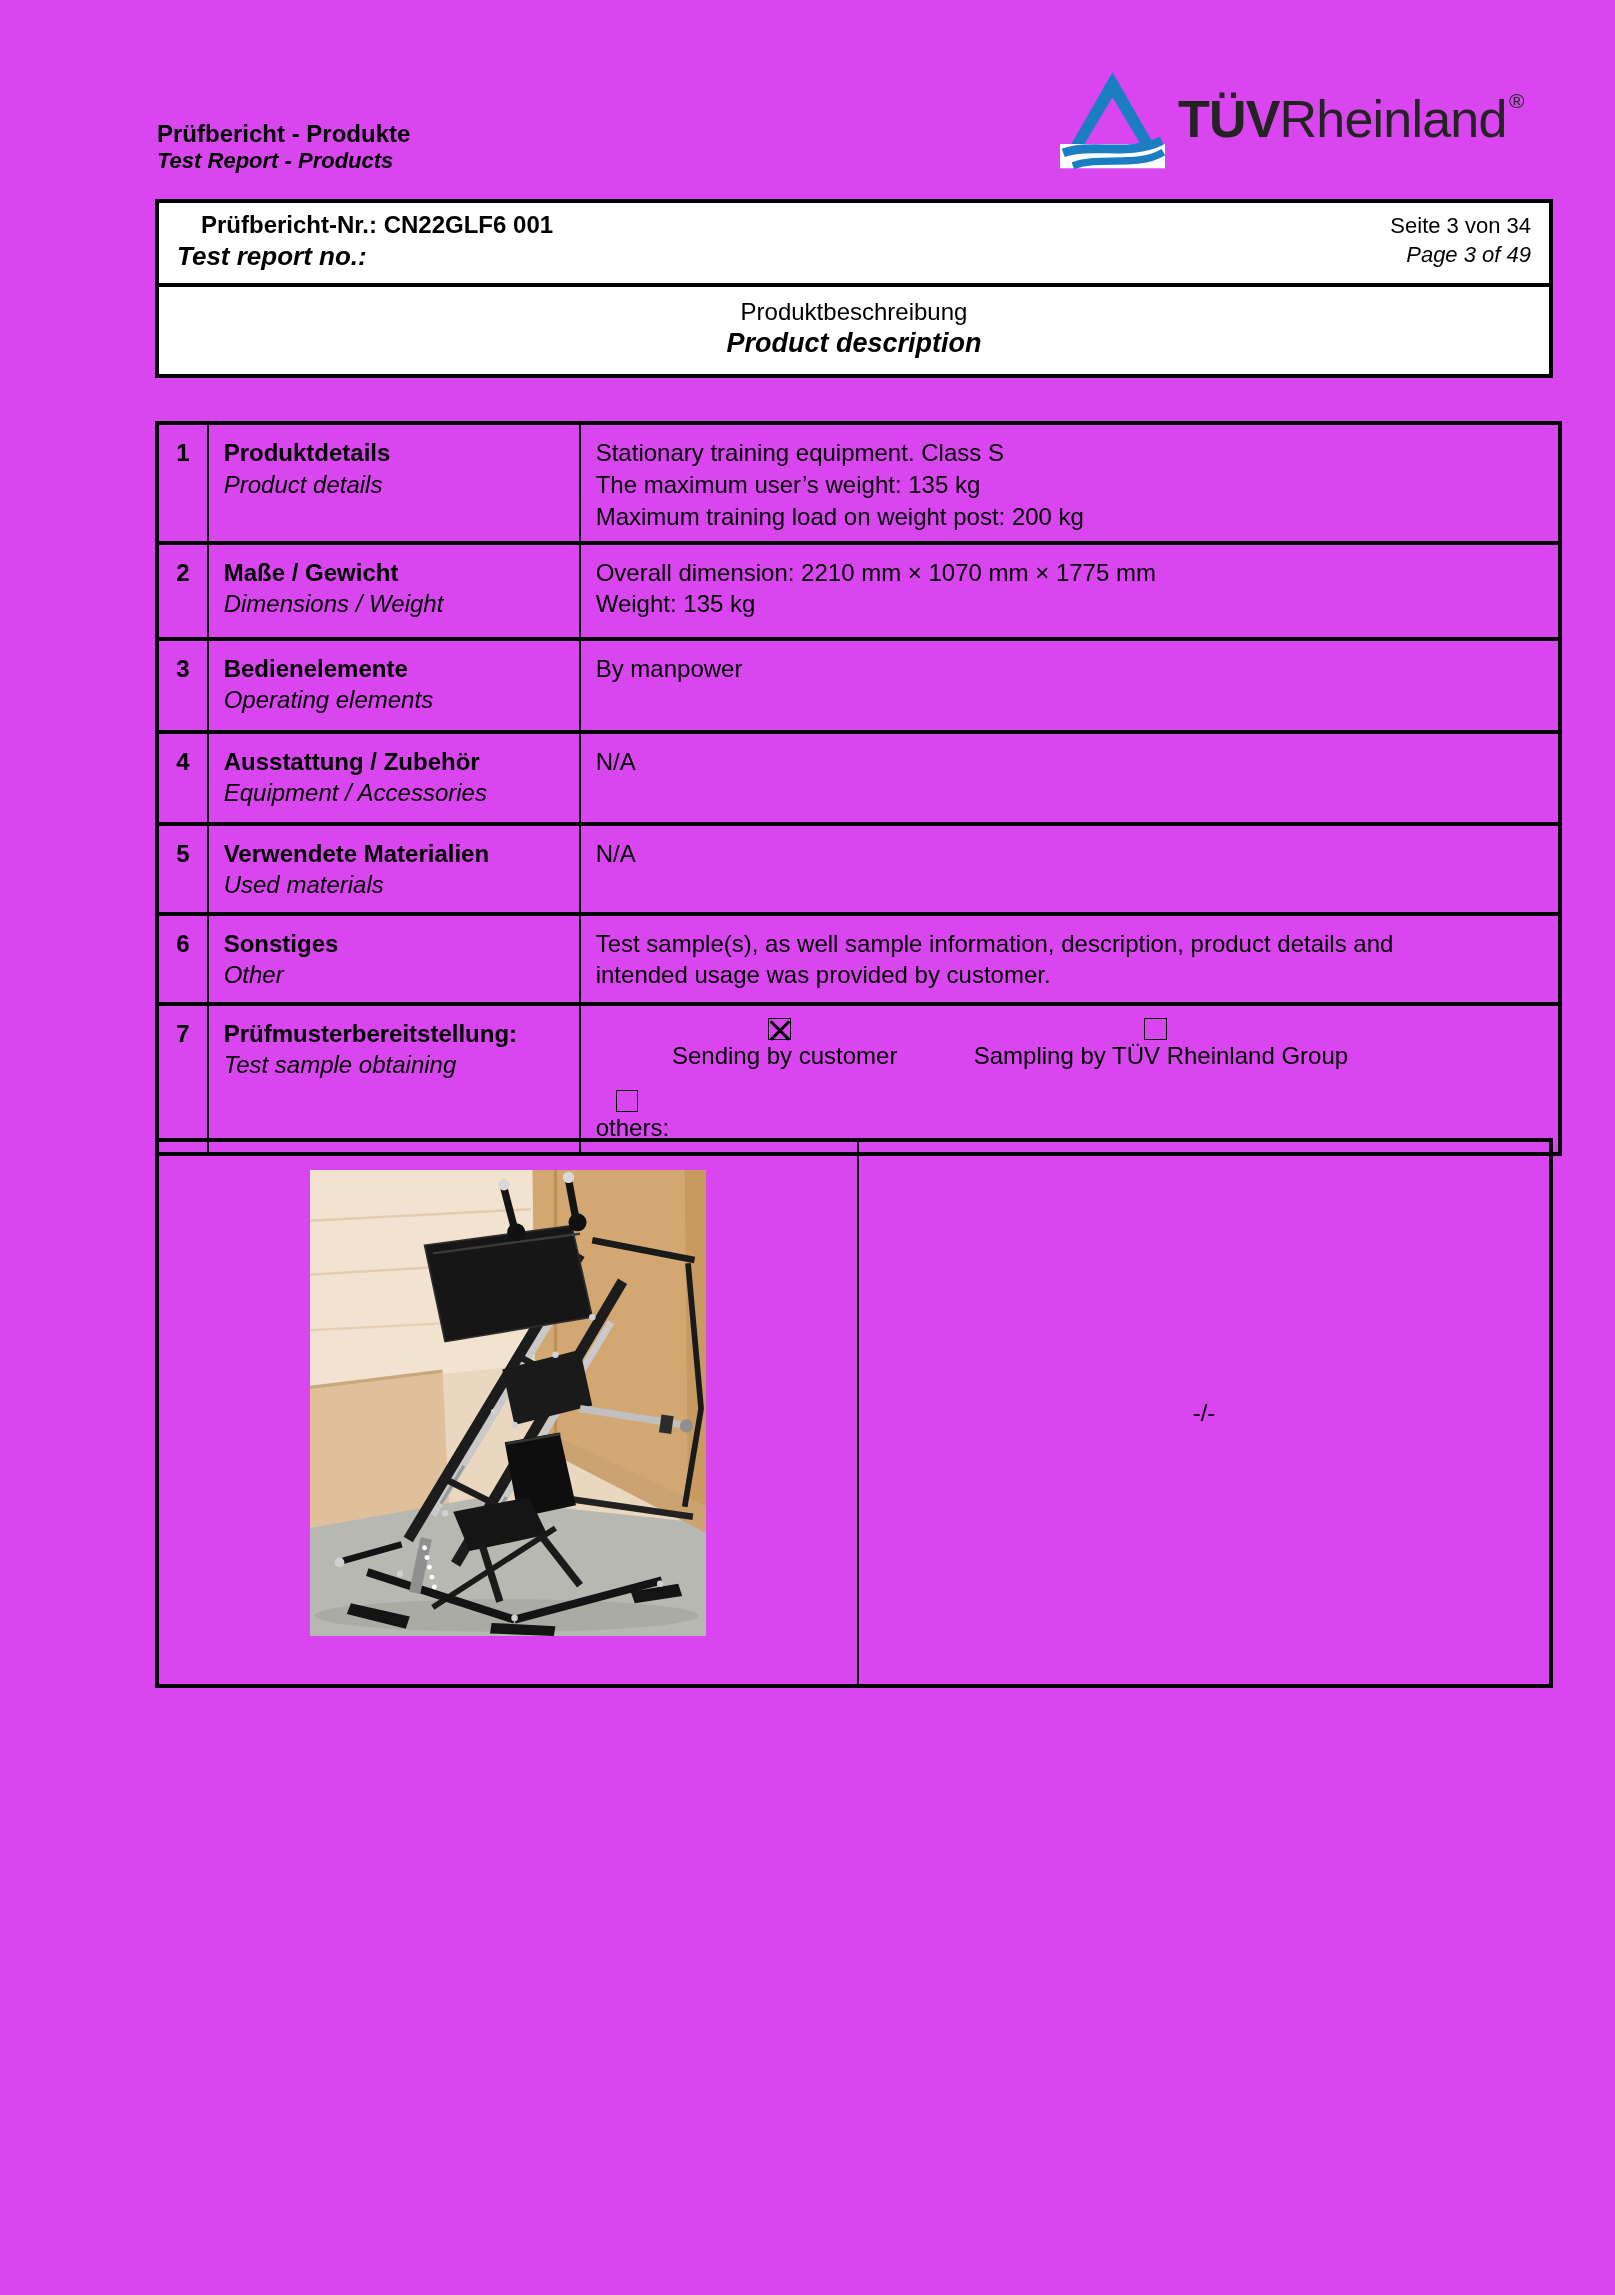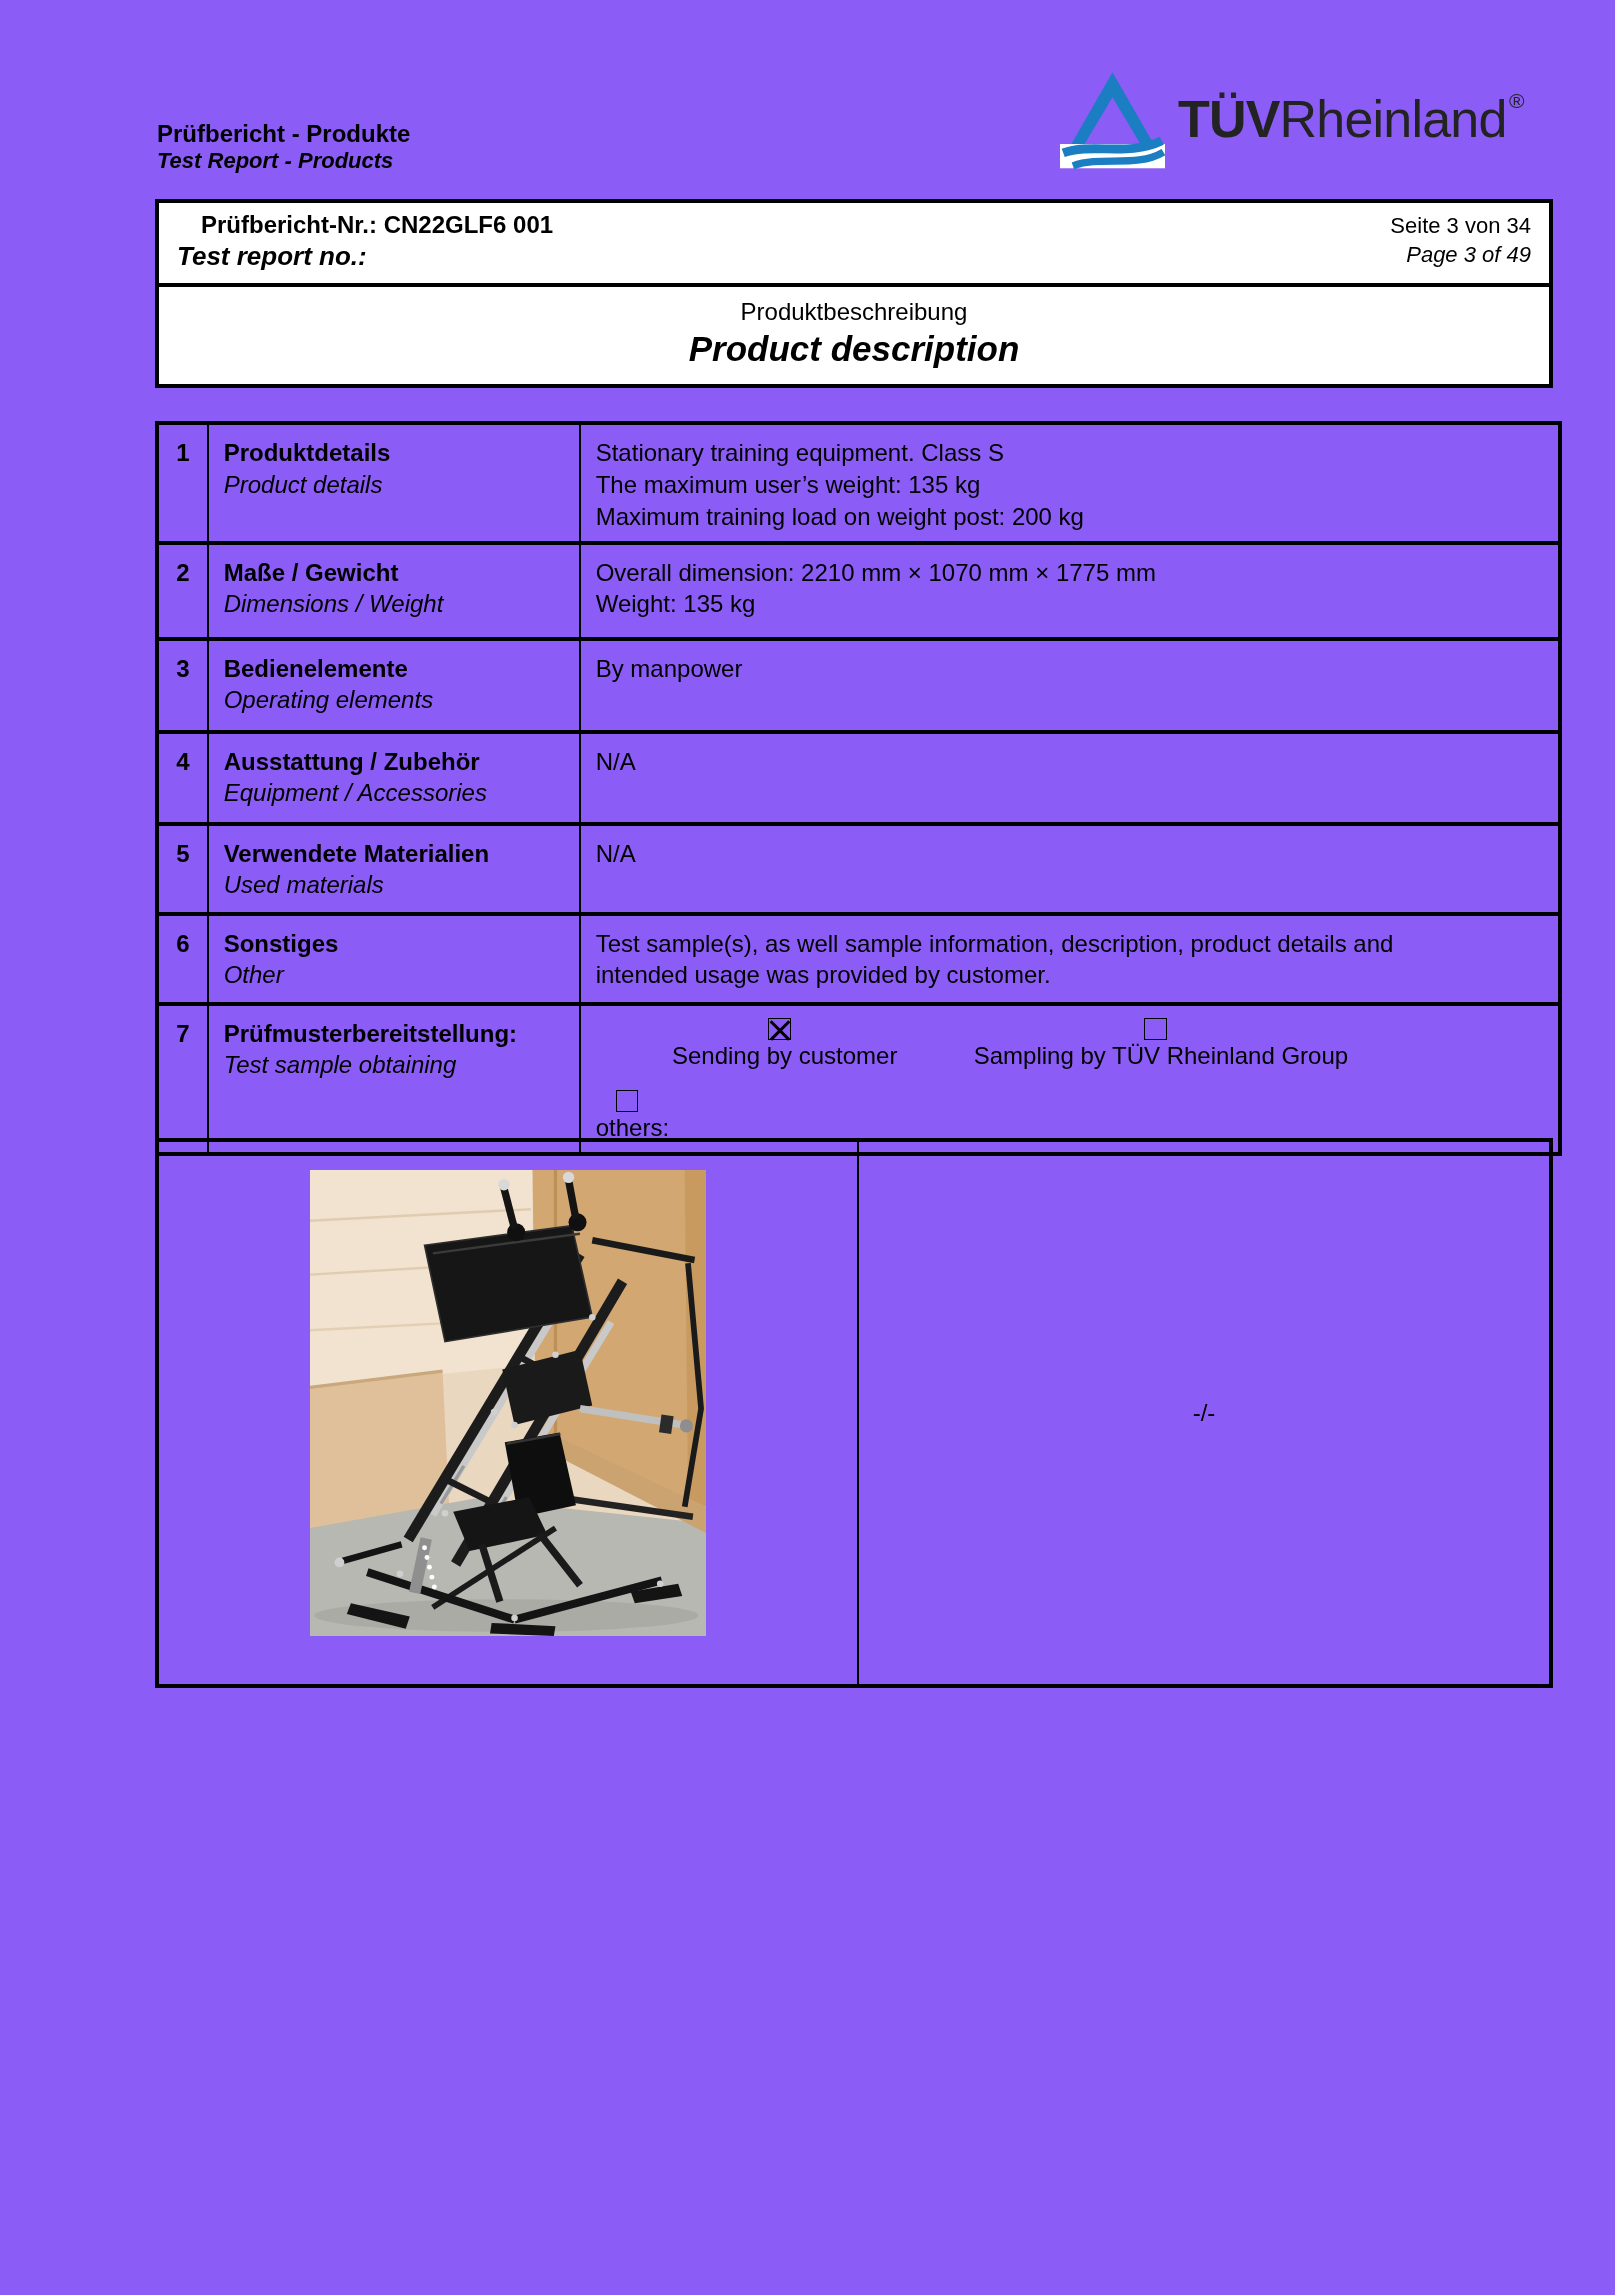--- a/index.html
+++ b/index.html
@@ -1,17 +1,17 @@
 <!DOCTYPE html>
 <html style="font-size:13px"><head>
 <meta charset="utf-8">
 <title>Document</title>
 <style>
   html,body{margin:0;padding:0;background:#ffffff;}
-  .page{position:relative;width:1616px;height:2295px;background:#8b5cf6;
+  .page{position:relative;width:1616px;height:2295px;background:#d946ef;
         font-family:"Liberation Sans","DejaVu Sans",sans-serif;color:#000;overflow:hidden;}
 
   
   .hdr-left{position:absolute;left:157px;top:119px;line-height:1.22;}
   .h-de{font-weight:bold;font-size:24px;}
   .h-en{font-weight:bold;font-style:italic;font-size:22px;}
 
   
   .logo{position:absolute;left:1060px;top:69px;display:flex;align-items:center;}
   .logo svg{width:105px;height:100px;display:block;}
@@ -21,21 +21,21 @@
 
   
   .hdrbox{position:absolute;left:155px;top:199px;width:1398px;border:4.1px solid #000;box-sizing:border-box;background:#fff;}
   .r1{display:flex;justify-content:space-between;border-bottom:4.1px solid #000;padding:6.5px 18px 11.4px 18px;}
   .rn-de{font-size:24px;font-weight:bold;line-height:1.25;margin-left:24px;}
   .rn-en{font-size:26px;font-weight:bold;font-style:italic;line-height:1.25;}
   .r1-right{text-align:right;font-size:22px;line-height:1.3;padding-top:2.5px;}
   .r1-right .it{font-style:italic;}
   .r2{padding:9.8px 8.2px 13px 8.2px;text-align:center;}
   .st-de{font-size:24px;font-weight:normal;line-height:1.25;}
-  .st-en{font-size:35px;font-weight:bold;font-style:italic;line-height:1.25;}
+  .st-en{font-size:27px;font-weight:bold;font-style:italic;line-height:1.25;}
 
   
   .ptable{position:absolute;left:155px;top:421px;width:1407px;border-collapse:collapse;table-layout:fixed;border:4.1px solid #000;}
   .ptable td{border:2.5px solid #000;border-top-width:4.1px;border-bottom-width:4.1px;
              vertical-align:top;padding:12.3px 14.7px 8.2px 14.7px;font-size:24px;line-height:1.32;}
   .ptable tr:nth-child(1){height:113px;}
   .ptable tr:nth-child(2){height:96px;}
   .ptable tr:nth-child(3){height:93px;}
   .ptable tr:nth-child(4){height:92px;}
   .ptable tr:nth-child(5){height:90px;}

